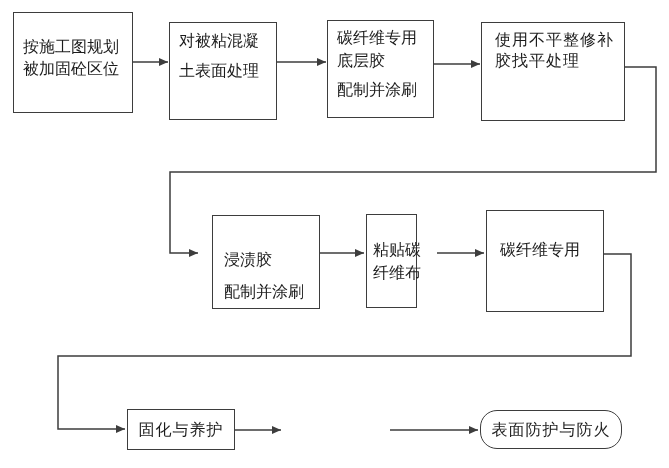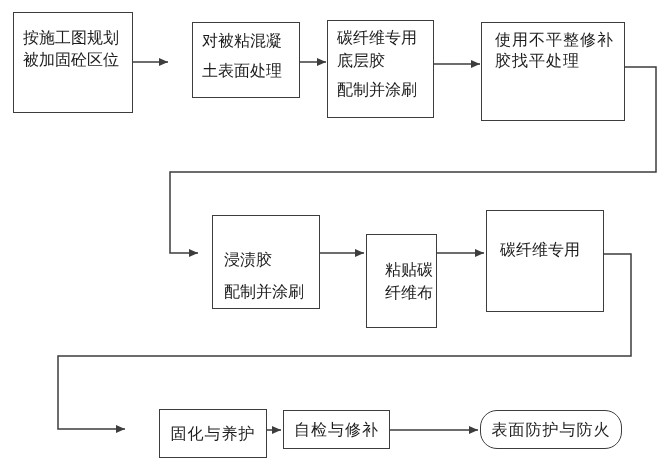--- a/index.html
+++ b/index.html
@@ -28,29 +28,29 @@
     box-sizing: border-box;
     background: #ffffff;
     border: 1.5px solid #3d3d3d;
     font-size: 16px;
     line-height: 22px;
     white-space: nowrap;
   }
   .box .ln { display: block; }
 
   
-  .b1  { left: 13px;  top: 12px;  width: 120px; height: 101px; padding: 14px 9px; line-height: 22px; }
-  .b2  { left: 169px; top: 22px;  width: 108px; height: 76px;  padding: 3px 9px; line-height: 30px; margin-left: 23px; }
+  .b1  { left: 13px;  top: 12px;  width: 120px; height: 101px; padding: 23px 9px; line-height: 22px; }
+  .b2  { left: 169px; top: 22px;  width: 108px; height: 98px;  padding: 3px 9px; line-height: 30px; }
   .b3  { left: 327px; top: 20px;  width: 107px; height: 98px;  padding: 5px 9px; line-height: 23px; }
   .b3 .ln:last-child { margin-top: 6px; }
   .b4  { left: 481px; top: 22px;  width: 144px; height: 99px;  padding: 6px 13px; line-height: 21px; letter-spacing: 1px; }
   .b5  { left: 212px; top: 215px; width: 108px; height: 94px;  padding: 28px 11px 0; line-height: 32px; }
-  .b6  { left: 366px; top: 214px; width: 71px;  height: 94px;  display: flex; flex-direction: column; justify-content: center; padding-left: 18px; line-height: 23px; margin-top: 20px; }
+  .b6  { left: 366px; top: 214px; width: 51px;  height: 94px;  display: flex; flex-direction: column; justify-content: center; padding-left: 6px; line-height: 23px; }
   .b7  { left: 486px; top: 210px; width: 118px; height: 102px; padding: 23px 13px 0; line-height: 31px; }
-  .b8  { left: 127px; top: 409px; width: 108px; height: 49px;  display: flex; align-items: center; justify-content: center; letter-spacing: 1px; margin-left: 32px; }
+  .b8  { left: 127px; top: 409px; width: 108px; height: 41px;  display: flex; align-items: center; justify-content: center; letter-spacing: 1px; }
   .b9  { left: 283px; top: 410px; width: 107px; height: 39px;  display: flex; align-items: center; justify-content: center; letter-spacing: 1px; }
   .b10 { left: 480px; top: 410px; width: 142px; height: 39px;  display: flex; align-items: center; justify-content: center; letter-spacing: 1px; border-radius: 17px; }
 
   .connector {
     fill: none;
     stroke: #3d3d3d;
     stroke-width: 1.5;
   }
 </style>
 </head>
@@ -107,21 +107,18 @@
   </div>
 
   <div class="box b7">
     <span class="ln">碳纤维专用</span>
   </div>
 
   <div class="box b8">
     <span class="ln">固化与养护</span>
   </div>
 
-  <div class="box b9">
-    <span class="ln">自检与修补</span>
-  </div>
 
   <div class="box b10">
     <span class="ln">表面防护与防火</span>
   </div>
 
 </div>
 
 </body></html>

